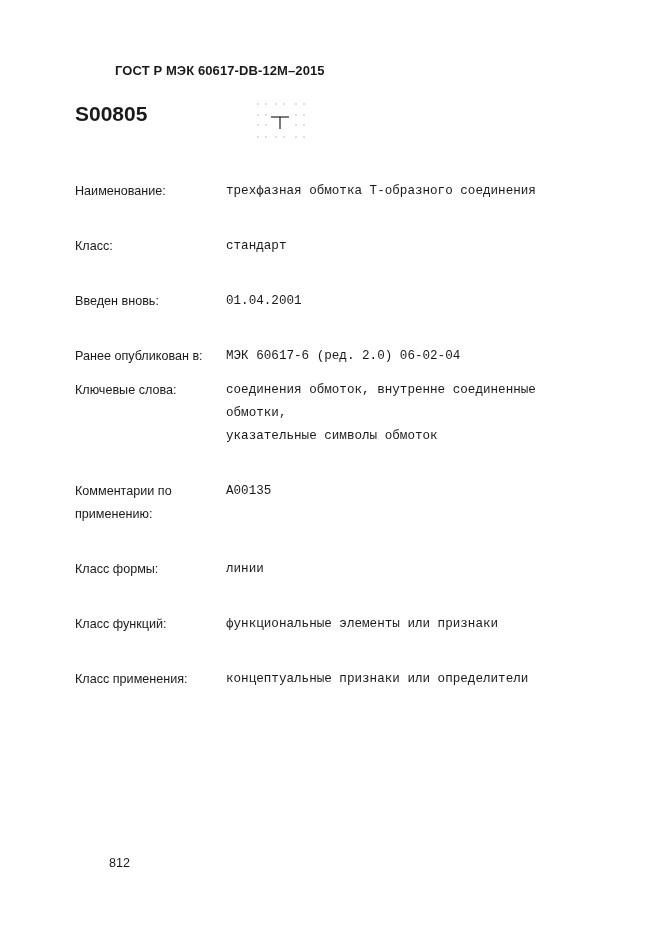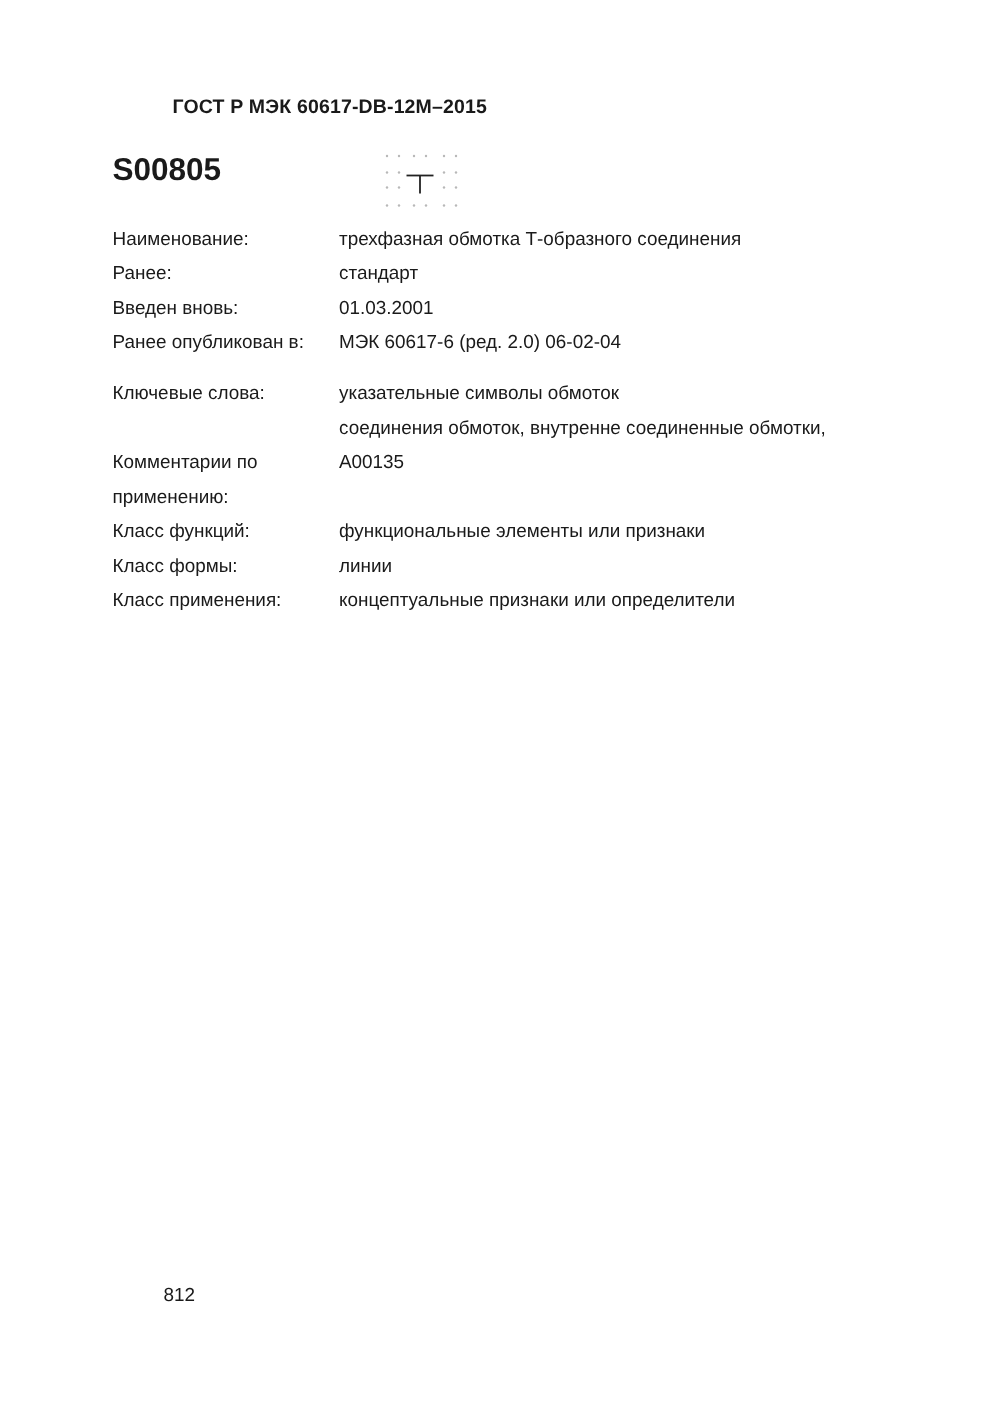--- a/index.html
+++ b/index.html
@@ -16,23 +16,23 @@
       position: absolute; left: 75px; top: 102px;
       font-size: 21px; font-weight: bold;
     }
     .symbol {
       position: absolute; left: 254px; top: 100px; width: 56px; height: 42px;
     }
     .table {
       position: absolute; left: 75px; top: 148px; width: 520px;
       font-size: 12.6px; line-height: 23px;
     }
-    .row { display: flex; }
+    .row { display: flex; margin-top: 32px; }
     .row .label { width: 151px; flex: 0 0 151px; }
-    .row .value { flex: 1; }
+    .row .value { flex: 1; font-family: Liberation Mono, monospace; }
     .row.gap { margin-top: 11px; }
     .page-number {
       position: absolute; left: 75px; top: 856px; font-size: 12.6px; margin-left: 34px;
     }
   </style>
 </head>
 <body>
 
 <div class="header">ГОСТ Р МЭК 60617-DB-12М–2015</div>
 
@@ -66,52 +66,52 @@
     <line x1="26" y1="17" x2="26" y2="29"></line>
   </g>
 </svg>
 
 <div class="table">
   <div class="row">
     <div class="label">Наименование:</div>
     <div class="value">трехфазная обмотка Т-образного соединения</div>
   </div>
   <div class="row">
-    <div class="label">Ранее:</div>
+    <div class="label">Класс:</div>
     <div class="value">стандарт</div>
   </div>
   <div class="row">
     <div class="label">Введен вновь:</div>
-    <div class="value">01.03.2001</div>
+    <div class="value">01.04.2001</div>
   </div>
   <div class="row">
     <div class="label">Ранее опубликован в:</div>
     <div class="value">МЭК 60617-6 (ред. 2.0) 06-02-04</div>
   </div>
   <div class="row gap">
     <div class="label">Ключевые слова:</div>
     <div class="value">
+      <div>соединения обмоток, внутренне соединенные обмотки,</div>
       <div>указательные символы обмоток</div>
-      <div>соединения обмоток, внутренне соединенные обмотки,</div>
     </div>
   </div>
   <div class="row">
     <div class="label">
       <div>Комментарии по</div>
       <div>применению:</div>
     </div>
     <div class="value">A00135</div>
   </div>
   <div class="row">
+    <div class="label">Класс формы:</div>
+    <div class="value">линии</div>
+  </div>
+  <div class="row">
     <div class="label">Класс функций:</div>
     <div class="value">функциональные элементы или признаки</div>
-  </div>
-  <div class="row">
-    <div class="label">Класс формы:</div>
-    <div class="value">линии</div>
   </div>
   <div class="row">
     <div class="label">Класс применения:</div>
     <div class="value">концептуальные признаки или определители</div>
   </div>
 </div>
 
 <div class="page-number">812</div>
 
 </body></html>

